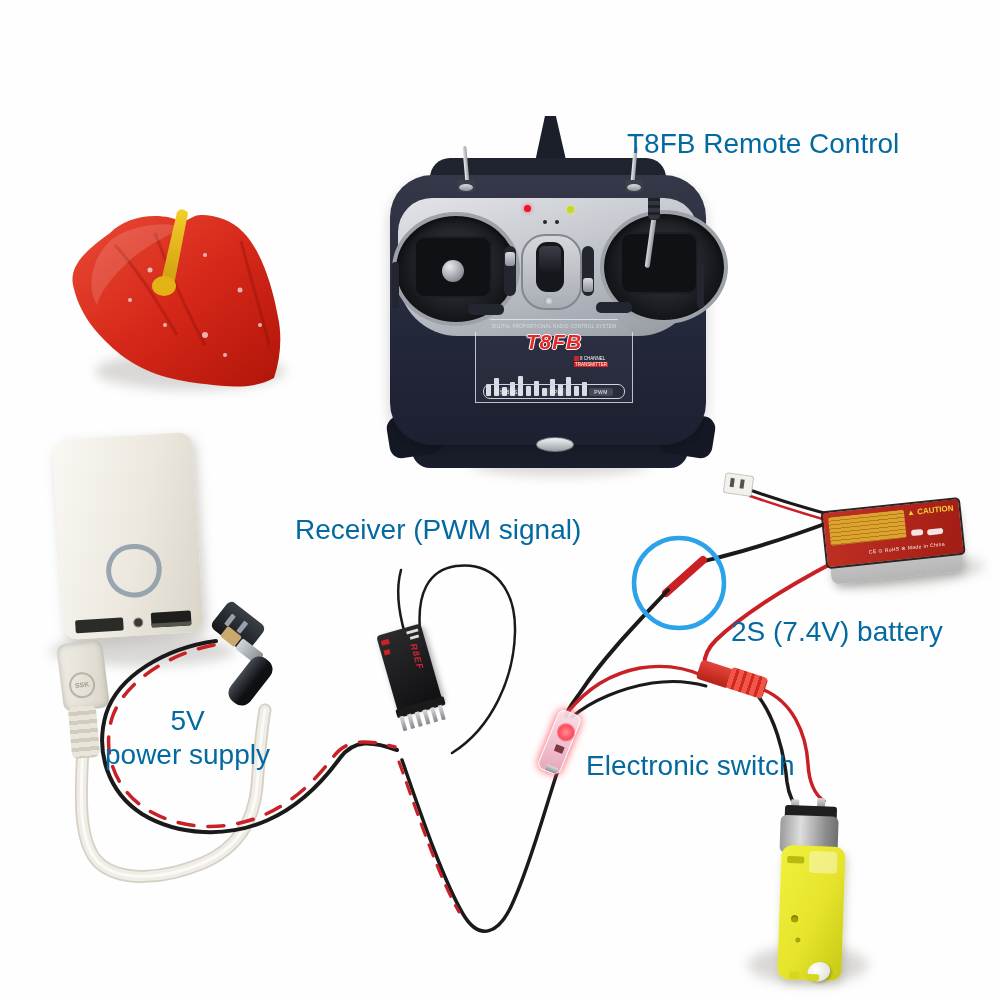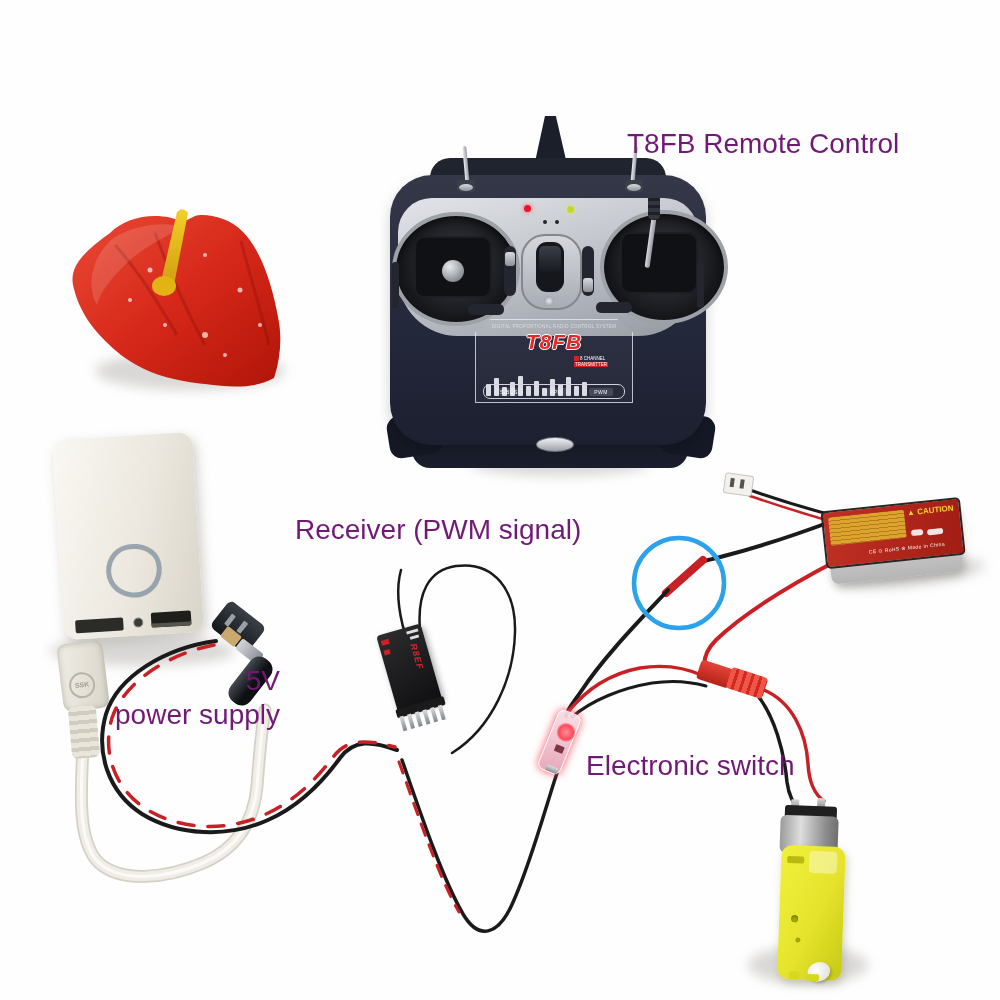--- a/index.html
+++ b/index.html
@@ -1,24 +1,24 @@
 <!DOCTYPE html>
 <html style="--accent-blue: #2BA2E9; --wire-red: #C92025; --wire-black: #1A1A1A; --battery-red: #C03024; --battery-yellow: #DDA32E; --motor-yellow: #E6E32C; --flower-red: #D6281A; --spadix-yellow: #EDC41F; --tx-dark: #262B3A; --tx-silver: #C2C5CB; --switch-glow: #FF4A5A;"><head>
 <meta charset="utf-8">
 <style>
   html,body{margin:0;padding:0;background:#fff;}
   .stage{position:relative;width:1000px;height:1000px;background:#fefefe;overflow:hidden;
          font-family:"Liberation Sans",sans-serif;color:#1b1b1b;}
   .abs{position:absolute;}
   
   .title{left:8px;top:26px;font-size:43px;font-weight:500;color:#151515;letter-spacing:0;z-index:7;white-space:nowrap;}
-  .lbl{font-size:28px;font-weight:500;color:#701a75;z-index:7;white-space:nowrap;}
+  .lbl{font-size:28px;font-weight:500;color:#0369a1;z-index:7;white-space:nowrap;}
   .lbl-remote{left:627px;top:128px;}
   .lbl-receiver{left:295px;top:514px;}
-  .lbl-power{left:95px;top:664px;width:185px;text-align:right;line-height:34px;}
+  .lbl-power{left:95px;top:704px;width:185px;text-align:center;line-height:34px;}
   .lbl-battery{left:731px;top:616px;}
   .lbl-switch{left:586px;top:750px;}
   .lbl-motor{left:840px;top:880px;width:150px;text-align:center;line-height:33px;font-size:29px;}
   
   .shadow{background:rgba(140,138,132,.32);border-radius:50%;filter:blur(6px);z-index:2;}
   
   svg.wires{left:0;top:0;z-index:4;pointer-events:none;}
   .wk{stroke:var(--wire-black,#1a1a1a);fill:none;stroke-linecap:round;}
   .wr{stroke:var(--wire-red,#c92025);fill:none;stroke-linecap:round;}
   .wwo{stroke:#d5d0c6;fill:none;stroke-linecap:round;}
@@ -164,20 +164,21 @@
 <body>
 
 <div class="stage">
 
   <div class="abs lbl lbl-remote">T8FB Remote Control</div>
   <div class="abs lbl lbl-receiver">Receiver (PWM signal)</div>
   <div class="abs lbl lbl-power">
     <div>5V</div>
     <div>power supply</div>
   </div>
+  <div class="abs lbl lbl-battery">2S (7.4V) battery</div>
   <div class="abs lbl lbl-switch">Electronic switch</div>
   <div class="abs lbl lbl-motor">
   </div>
 
   <div class="abs shadow" style="left:95px;top:352px;width:190px;height:38px;"></div>
   <div class="abs shadow" style="left:50px;top:636px;width:185px;height:30px;"></div>
   <div class="abs shadow" style="left:470px;top:450px;width:180px;height:26px;"></div>
   <div class="abs shadow" style="left:835px;top:560px;width:150px;height:26px;transform:rotate(-6deg);"></div>
   <div class="abs shadow" style="left:748px;top:946px;width:120px;height:38px;"></div>
 

